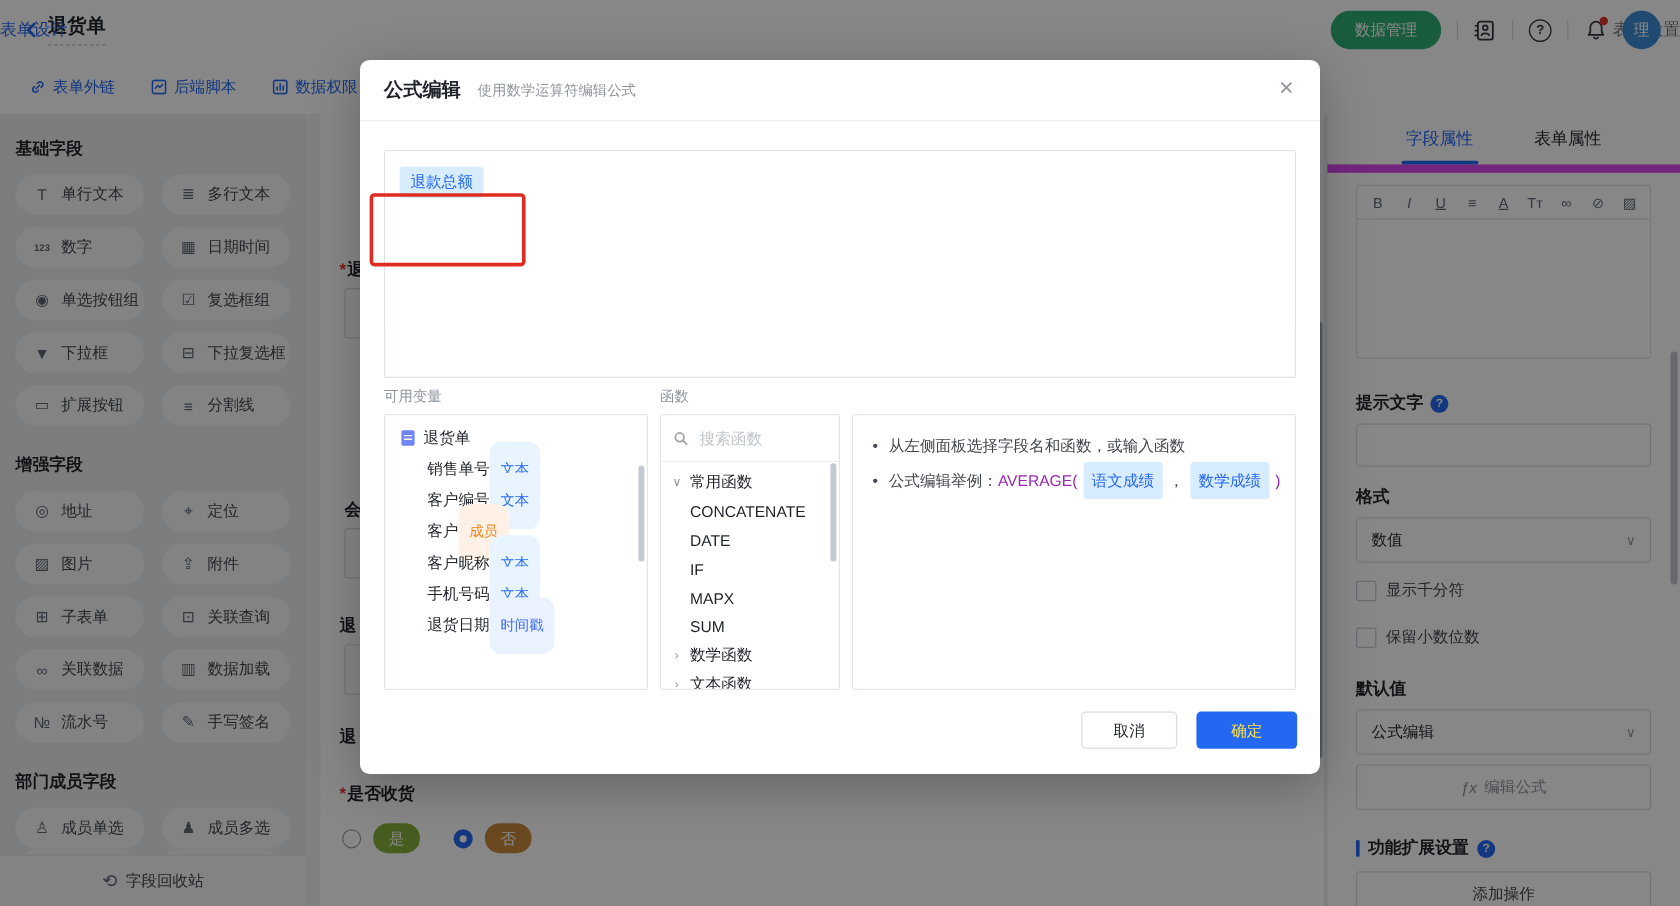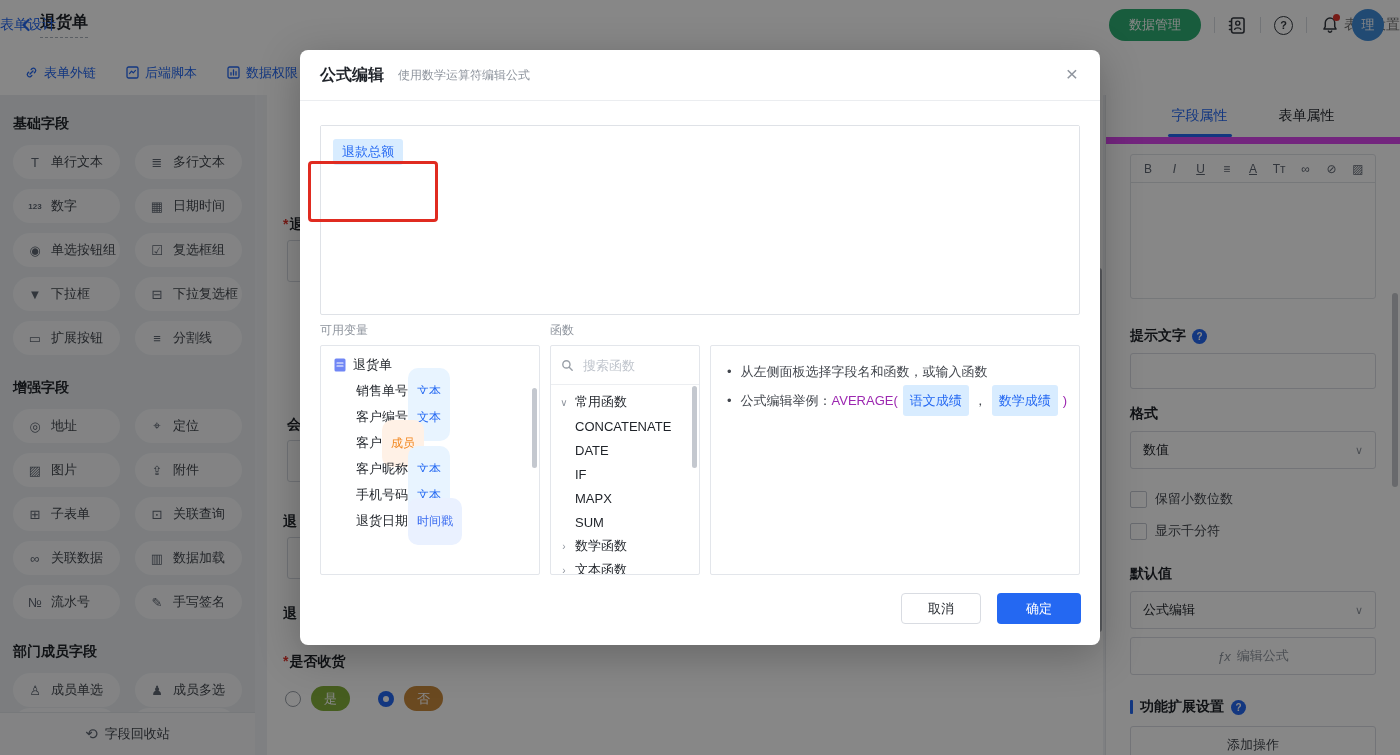--- a/index.html
+++ b/index.html
@@ -119,21 +119,21 @@
   .fn-grp{height:24px;display:flex;align-items:center;gap:6px;padding-left:8px;font-size:13px;cursor:pointer;}
   .fn-item{height:24px;display:flex;align-items:center;padding-left:24px;font-size:13px;cursor:pointer;}
   .g-chev{color:#8f959e;font-size:10px;width:10px;text-align:center;}
   .fn-sb{position:absolute;right:2px;top:40px;width:5px;height:82px;border-radius:3px;background:#c4c8cf;}
   .tip-inner{padding:12px 16px;}
   .tip-line{font-size:13px;color:#42464d;line-height:27px;display:flex;align-items:center;flex-wrap:nowrap;white-space:nowrap;}
   .bullet{margin-right:9px;font-size:13px;color:#42464d;}
   .fn-purple{color:#9c27b0;}
   .tip-token{background:#d8ecff;color:#2468f2;padding:2px 7px;border-radius:3px;margin:0 5px;font-size:13px;}
   .m-cancel{position:absolute;left:601px;top:543px;width:80px;height:31px;border:1px solid #d9dce2;background:#fff;border-radius:4px;font-size:13px;color:#1f2329;cursor:pointer;}
-  .m-ok{position:absolute;left:697px;top:543px;width:84px;height:31px;border:none;background:#2468f2;border-radius:4px;font-size:13px;color:#ffffff;cursor:pointer;}
+  .m-ok{position:absolute;left:697px;top:543px;width:84px;height:31px;border:none;background:#2468f2;border-radius:4px;font-size:13px;color:#fde047;cursor:pointer;}
   svg{display:block;}
 </style>
 </head>
 <body>
 
 <div class="app">
 
   <header class="navbar abs">
     <div class="nav-left">
       <span class="back-ic">
@@ -353,27 +353,27 @@
     <div class="fld-label">
       <span>提示文字</span>
         <span class="q-blue">?</span>
     </div>
     <input class="rsb-input" style="">
     <div class="fld-label" style="margin-top:16px">格式</div>
     <div class="rsb-select">
       <span>数值</span>
       <span class="chev">∨</span>
     </div>
+    <div class="cb-row" style="margin-top:14px">
+      <span class="cb"></span>
+      <span>显示千分符</span>
+    </div>
     <div class="cb-row" style="margin-top:21px">
       <span class="cb"></span>
       <span>保留小数位数</span>
-    </div>
-    <div class="cb-row" style="margin-top:14px">
-      <span class="cb"></span>
-      <span>显示千分符</span>
     </div>
     <div class="fld-label" style="margin-top:25px">默认值</div>
     <div class="rsb-select">
       <span>公式编辑</span>
       <span class="chev">∨</span>
     </div>
     <div class="btn-block fx-btn">
       <span style="font-style:italic">ƒx</span>
       <span>编辑公式</span>
     </div>

